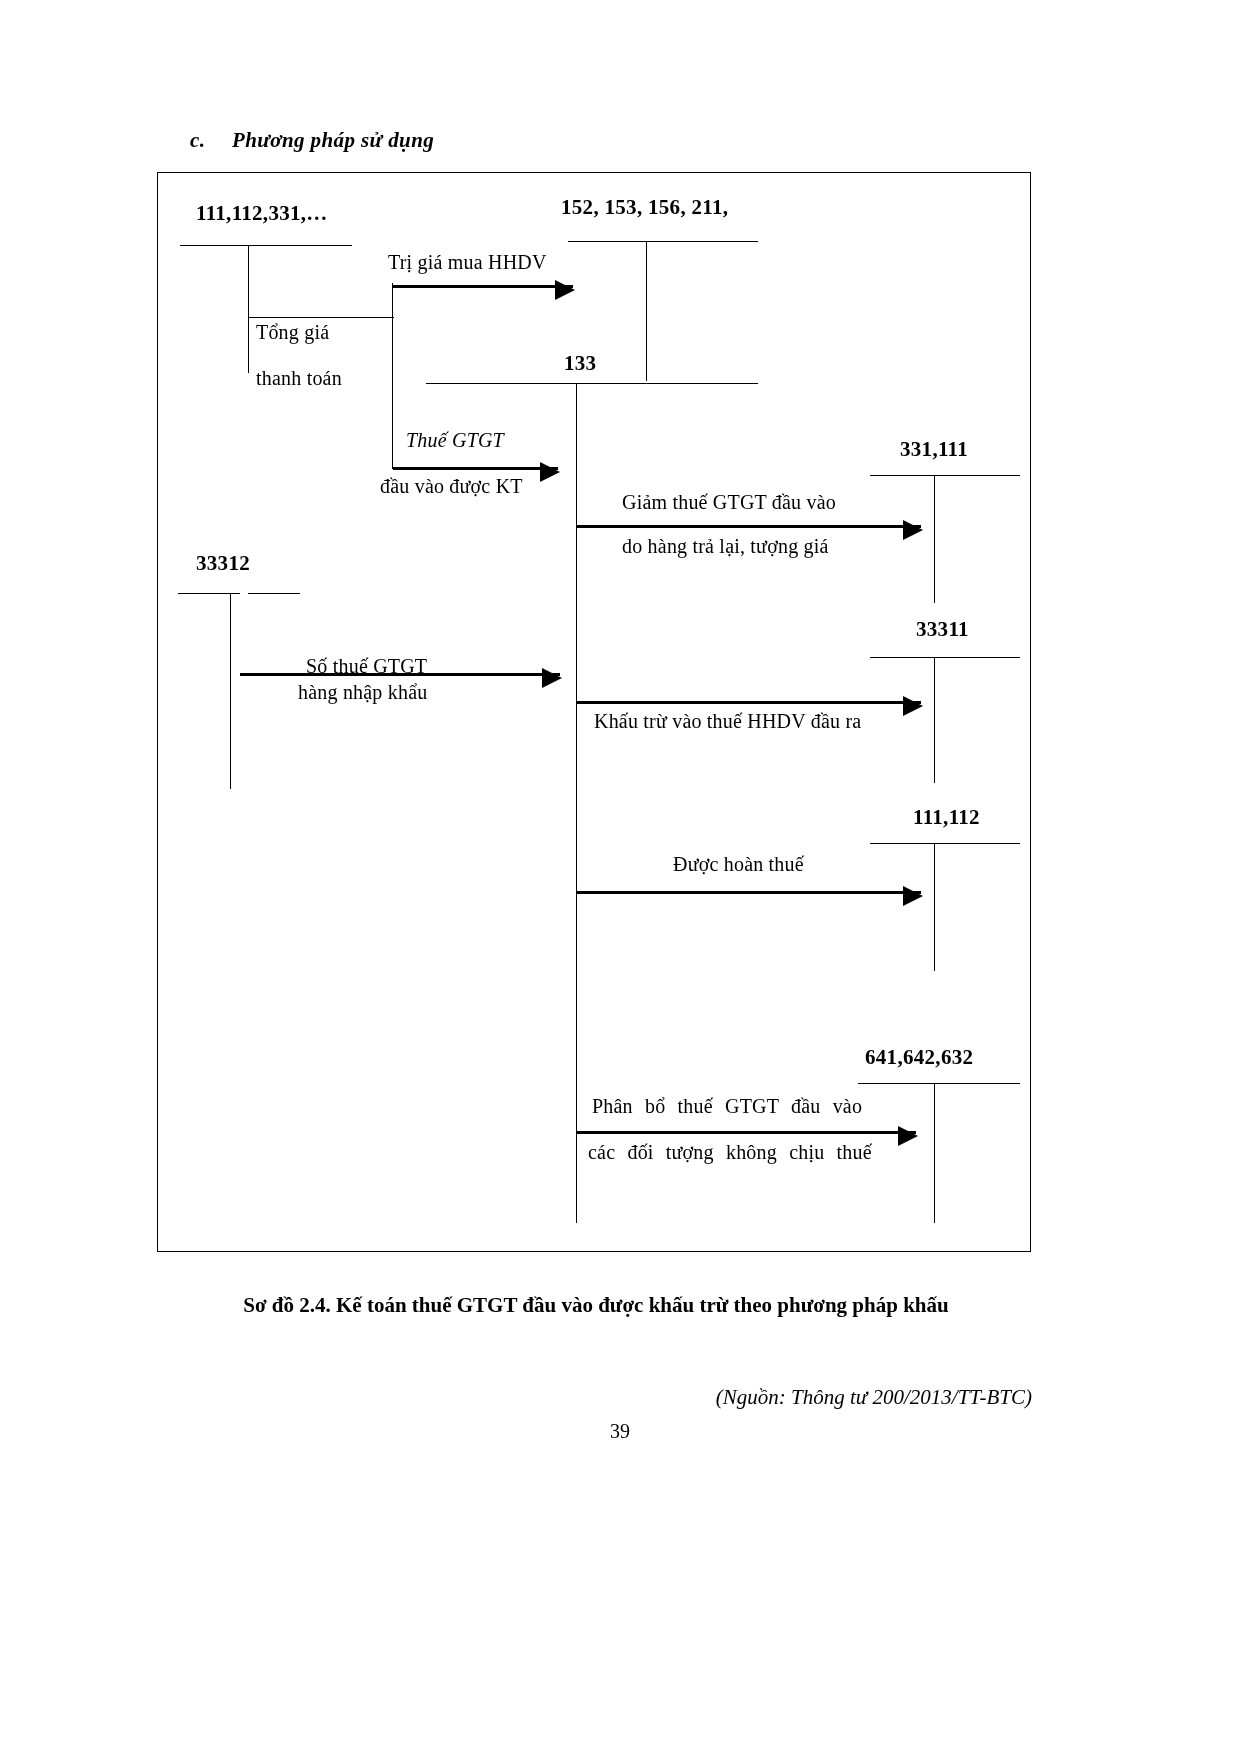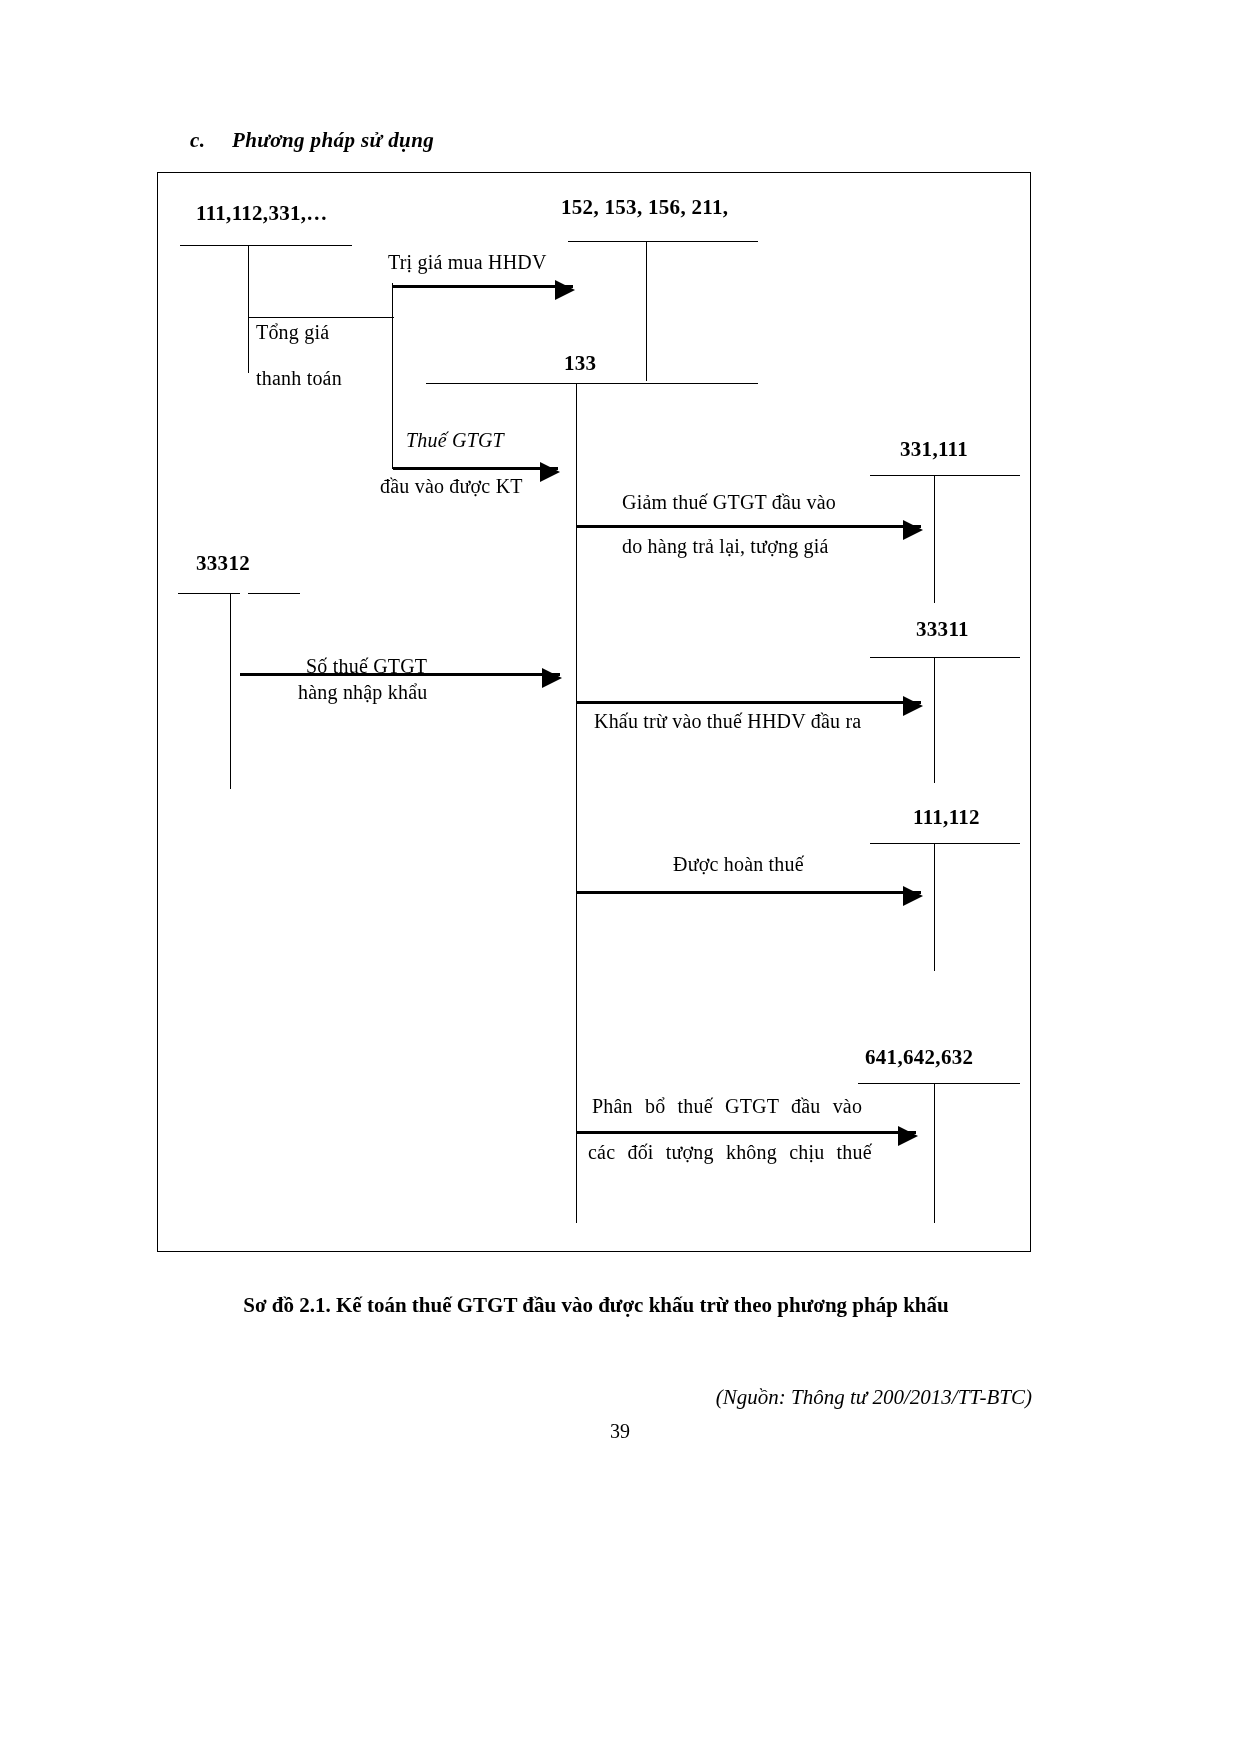--- a/index.html
+++ b/index.html
@@ -199,18 +199,18 @@
     <div class="t-stem" style="left:776px; top:910px; height:140px;"></div>
 
     <div class="flow-text justified" style="left:434px; top:922px;">Phân bổ thuế GTGT đầu vào</div>
     <div class="arrow" style="left:418px; top:958px; width:340px;"></div>
     <div class="flow-text justified" style="left:430px; top:968px;">các đối tượng không chịu thuế</div>
 
   </div>
 </div>
 
 <div class="caption">
-  <div>Sơ đồ 2.1. Kế toán thuế GTGT đầu vào được khấu trừ theo phương pháp khấu</div>
+  <div>Sơ đồ 2.4. Kế toán thuế GTGT đầu vào được khấu trừ theo phương pháp khấu</div>
 </div>
 
 <div class="source-line">(Nguồn: Thông tư 200/2013/TT-BTC)</div>
 
 <div class="page-number">39</div>
 
 </body></html>

